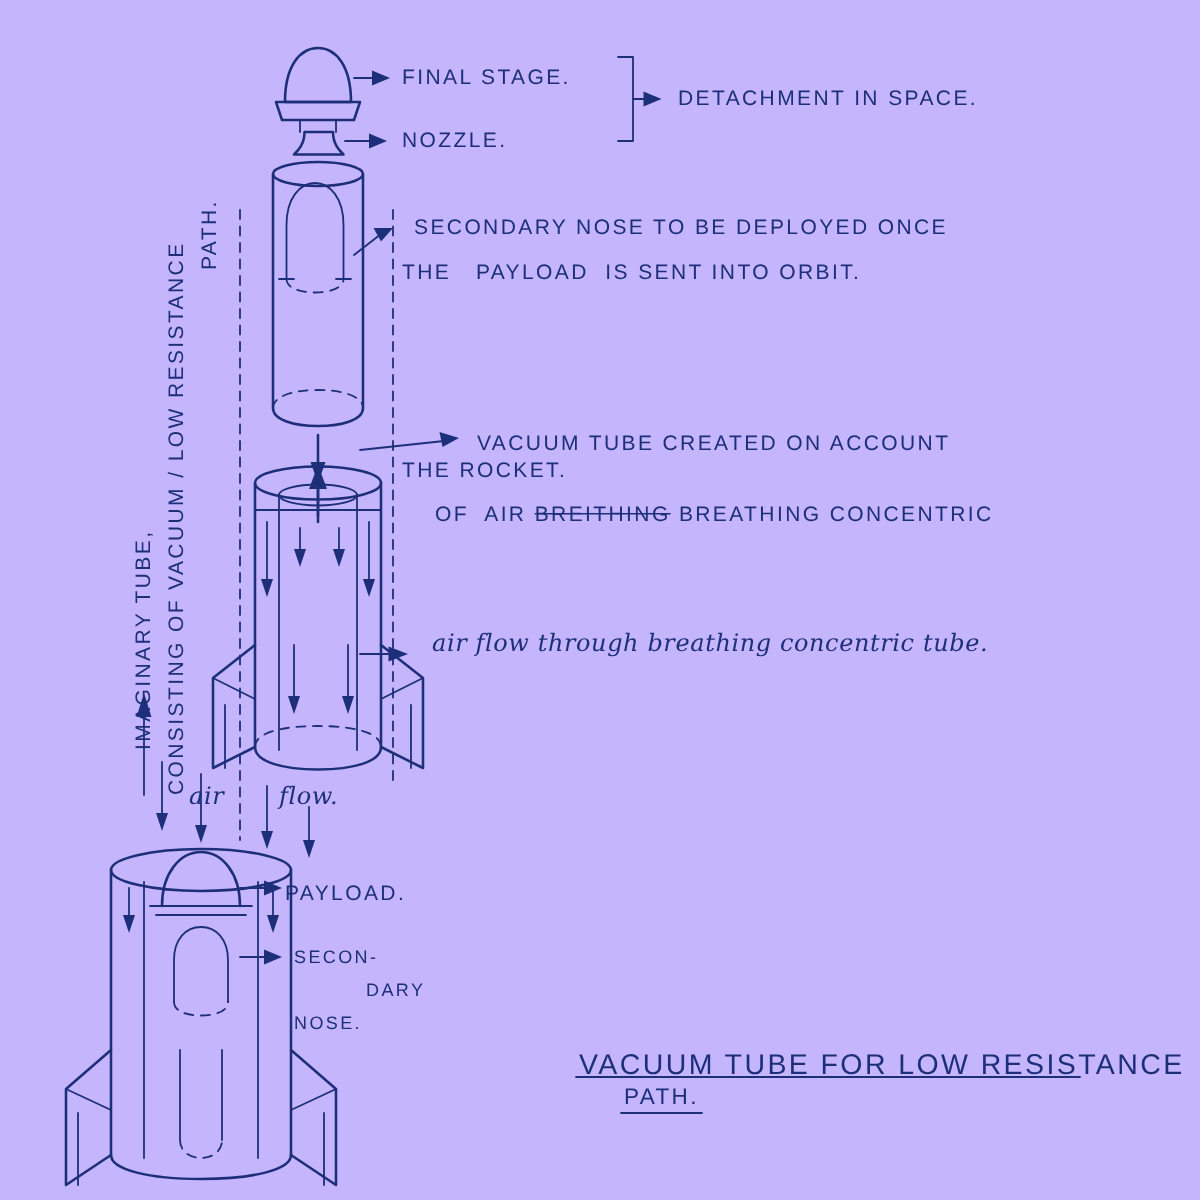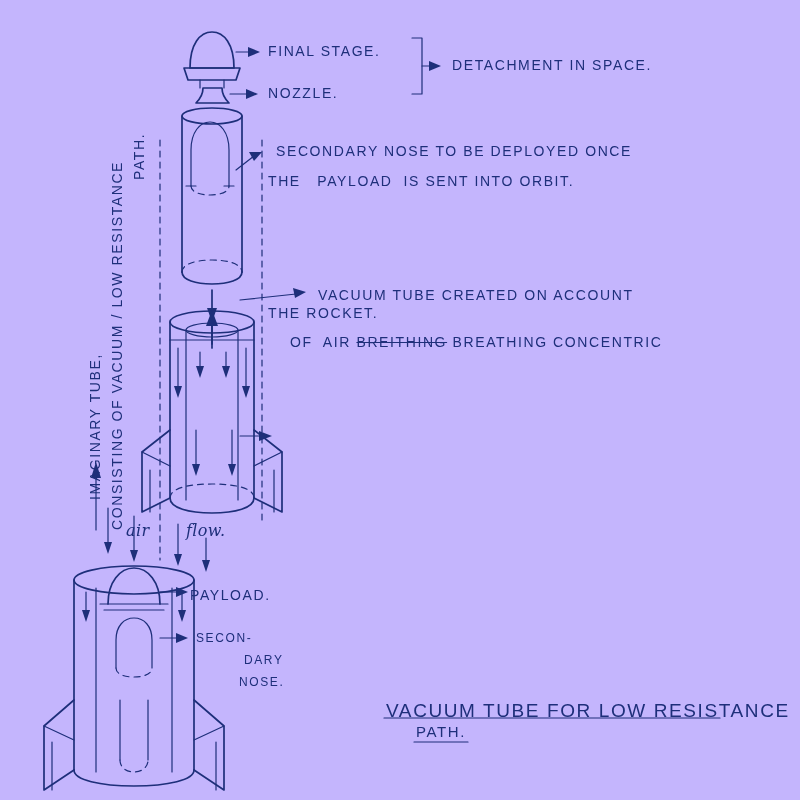--- a/index.html
+++ b/index.html
@@ -238,29 +238,30 @@
 
   <div class="hand caps med" style="left:276px; top:142px;">SECONDARY NOSE TO BE DEPLOYED ONCE</div>
   <div class="hand caps med" style="left:268px; top:172px;">THE   PAYLOAD  IS SENT INTO ORBIT.</div>
   <div class="hand caps med" style="left:268px; top:256px;margin-top:48px;">THE ROCKET.</div>
 
   <div class="hand caps med" style="left:318px; top:286px;">VACUUM TUBE CREATED ON ACCOUNT</div>
   <div class="hand caps med" style="left:268px; top:314px;">
     <span>OF  AIR </span><span class="strike">BREITHING</span><span> BREATHING CONCENTRIC</span>
   </div>
 
+  <div class="hand cursive" style="left:288px; top:418px; font-size:16px;">air flow through breathing concentric tube.</div>
 
   <div class="hand cursive" style="left:126px; top:520px; font-size:16px;">air</div>
   <div class="hand cursive" style="left:186px; top:520px; font-size:16px;">flow.</div>
 
   <div class="hand caps med" style="left:190px; top:586px;">PAYLOAD.</div>
 
   <div class="hand caps small" style="left:196px; top:630px;">SECON-</div>
   <div class="hand caps small" style="left:196px; top:652px;margin-left:48px;">DARY</div>
-  <div class="hand caps small" style="left:196px; top:674px;margin-left:43px;">NOSE.</div>
+  <div class="hand caps small" style="left:196px; top:674px;">NOSE.</div>
 
   <div class="hand caps med vert-left" style="left:86px; top:500px;">IMAGINARY TUBE,</div>
   <div class="hand caps med vert-left" style="left:108px; top:530px;">CONSISTING OF VACUUM / LOW RESISTANCE</div>
   <div class="hand caps med vert-left" style="left:130px; top:180px;">PATH.</div>
 
   <div class="hand caps" style="left:386px; top:698px; font-size:19px;">VACUUM TUBE FOR LOW RESISTANCE</div>
   <div class="hand caps" style="left:416px; top:722px; font-size:15px;">PATH.</div>
 
 </div>
 

